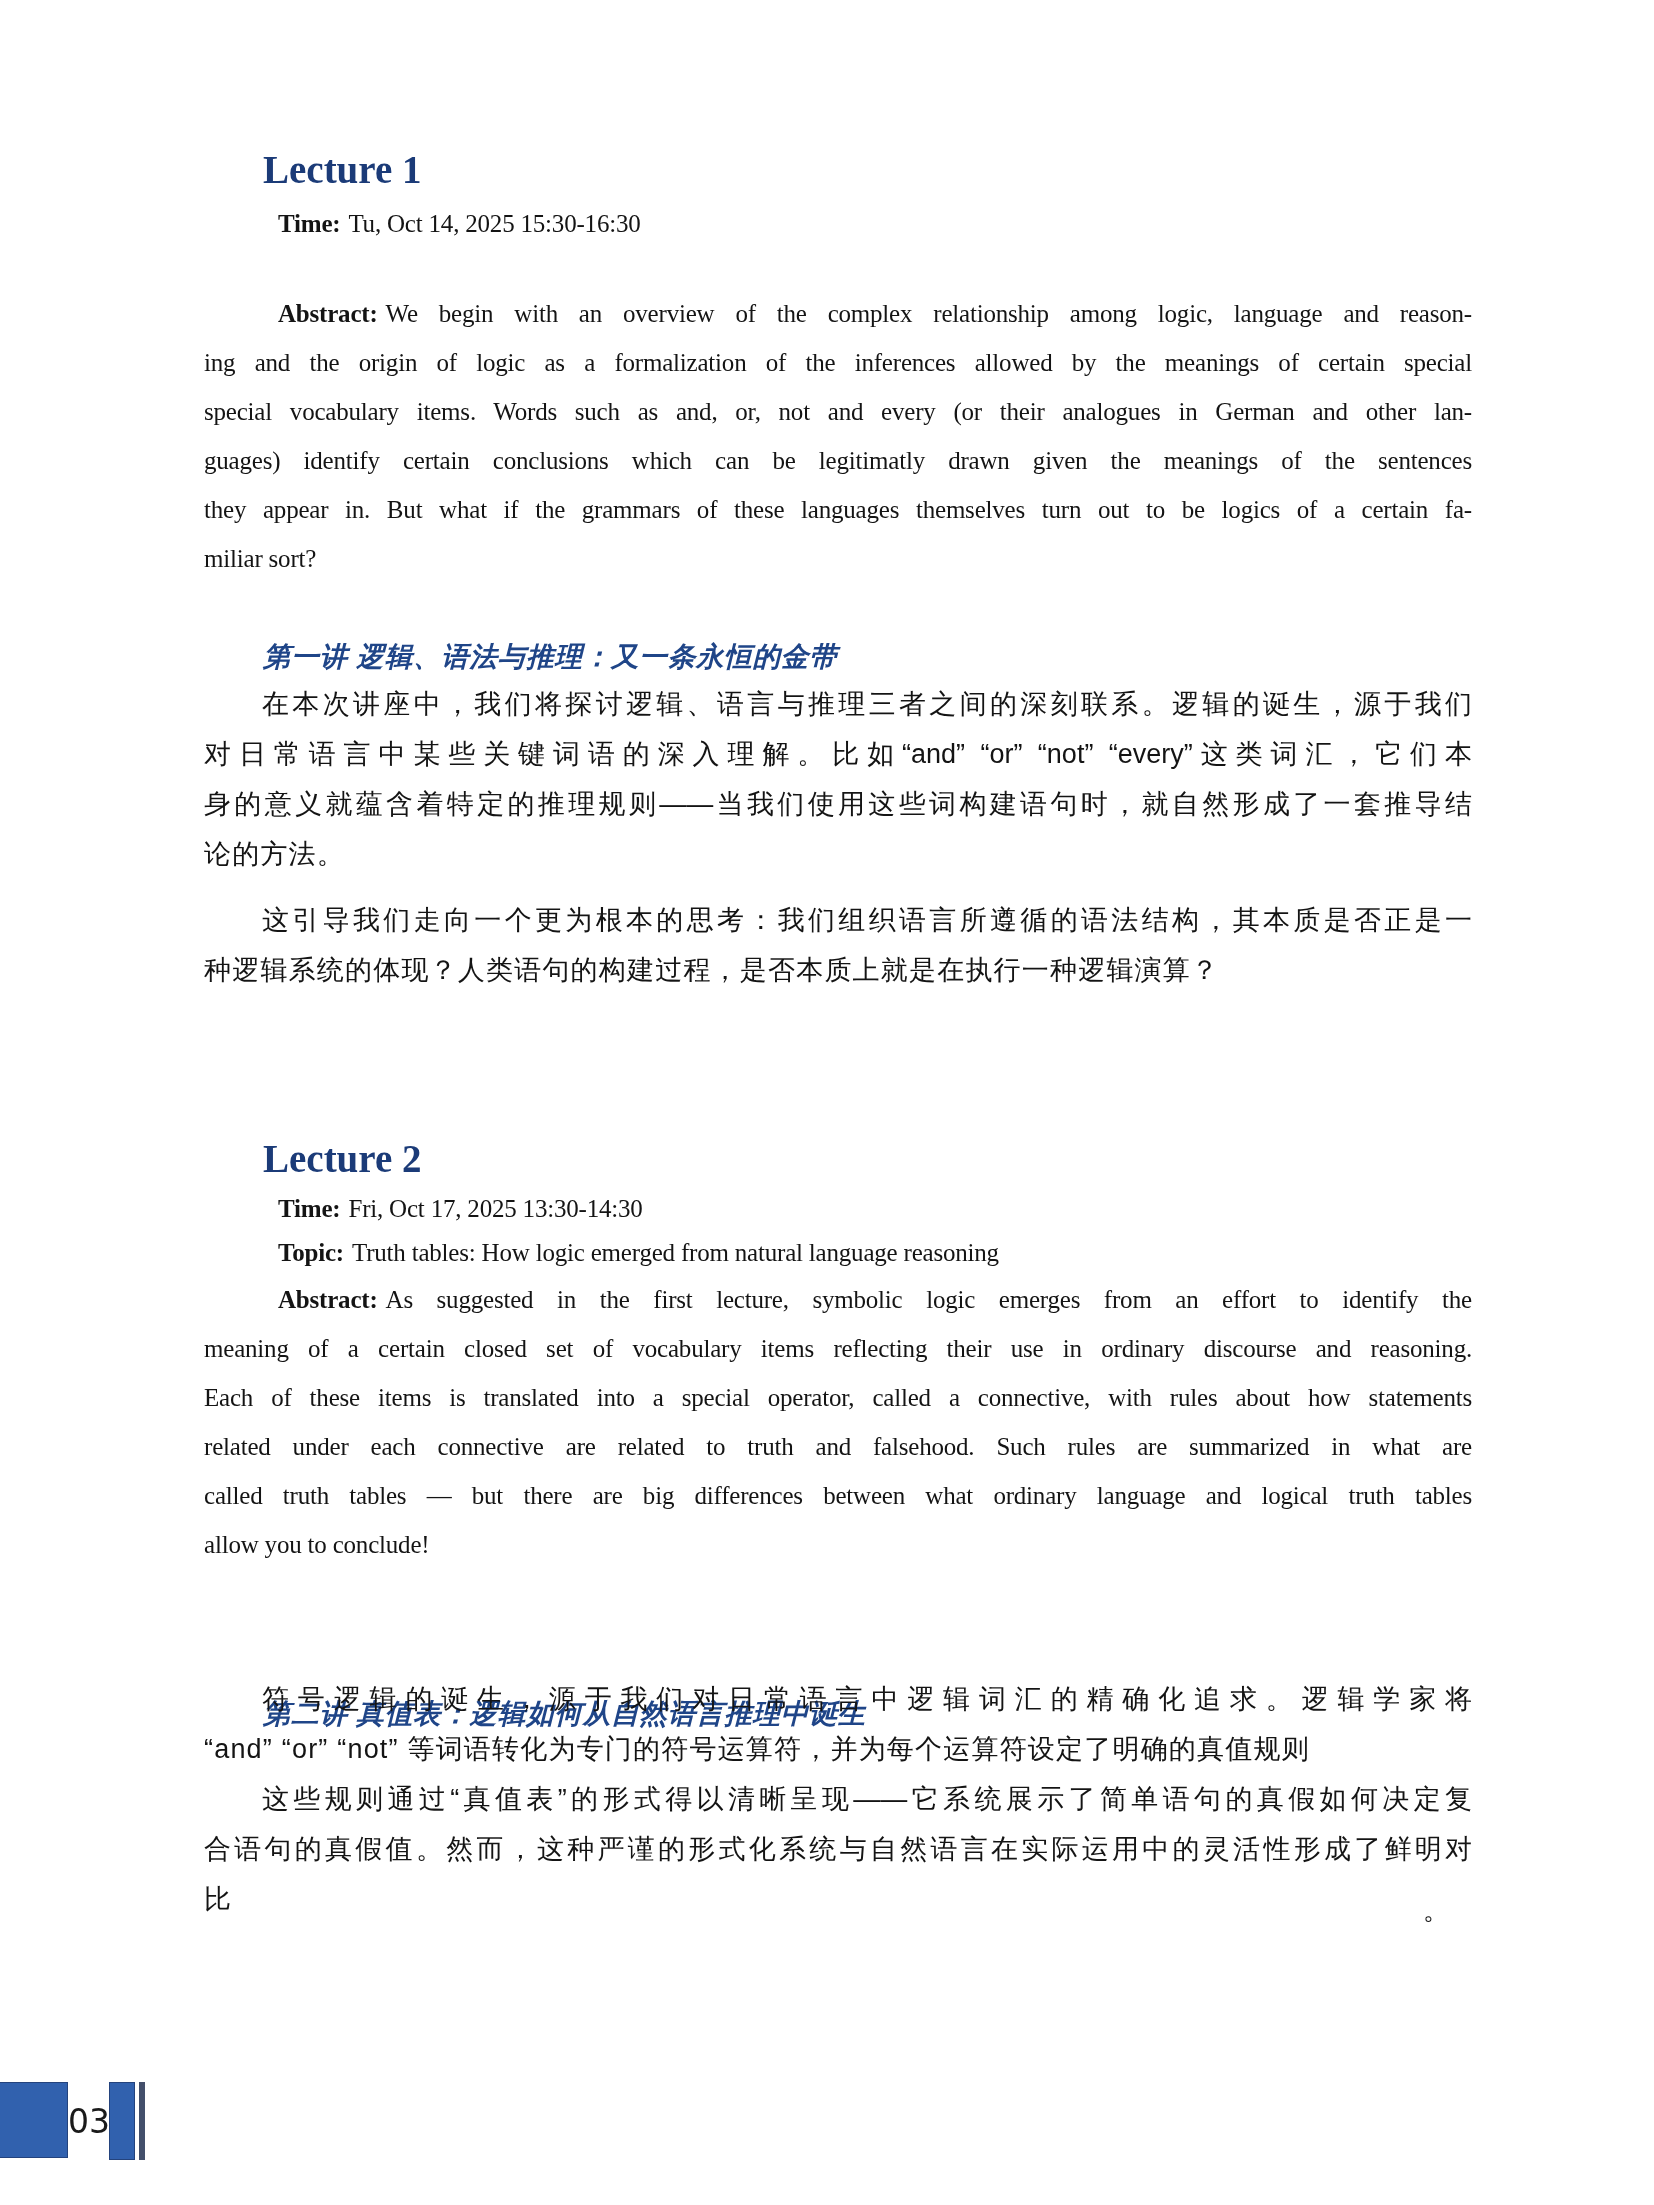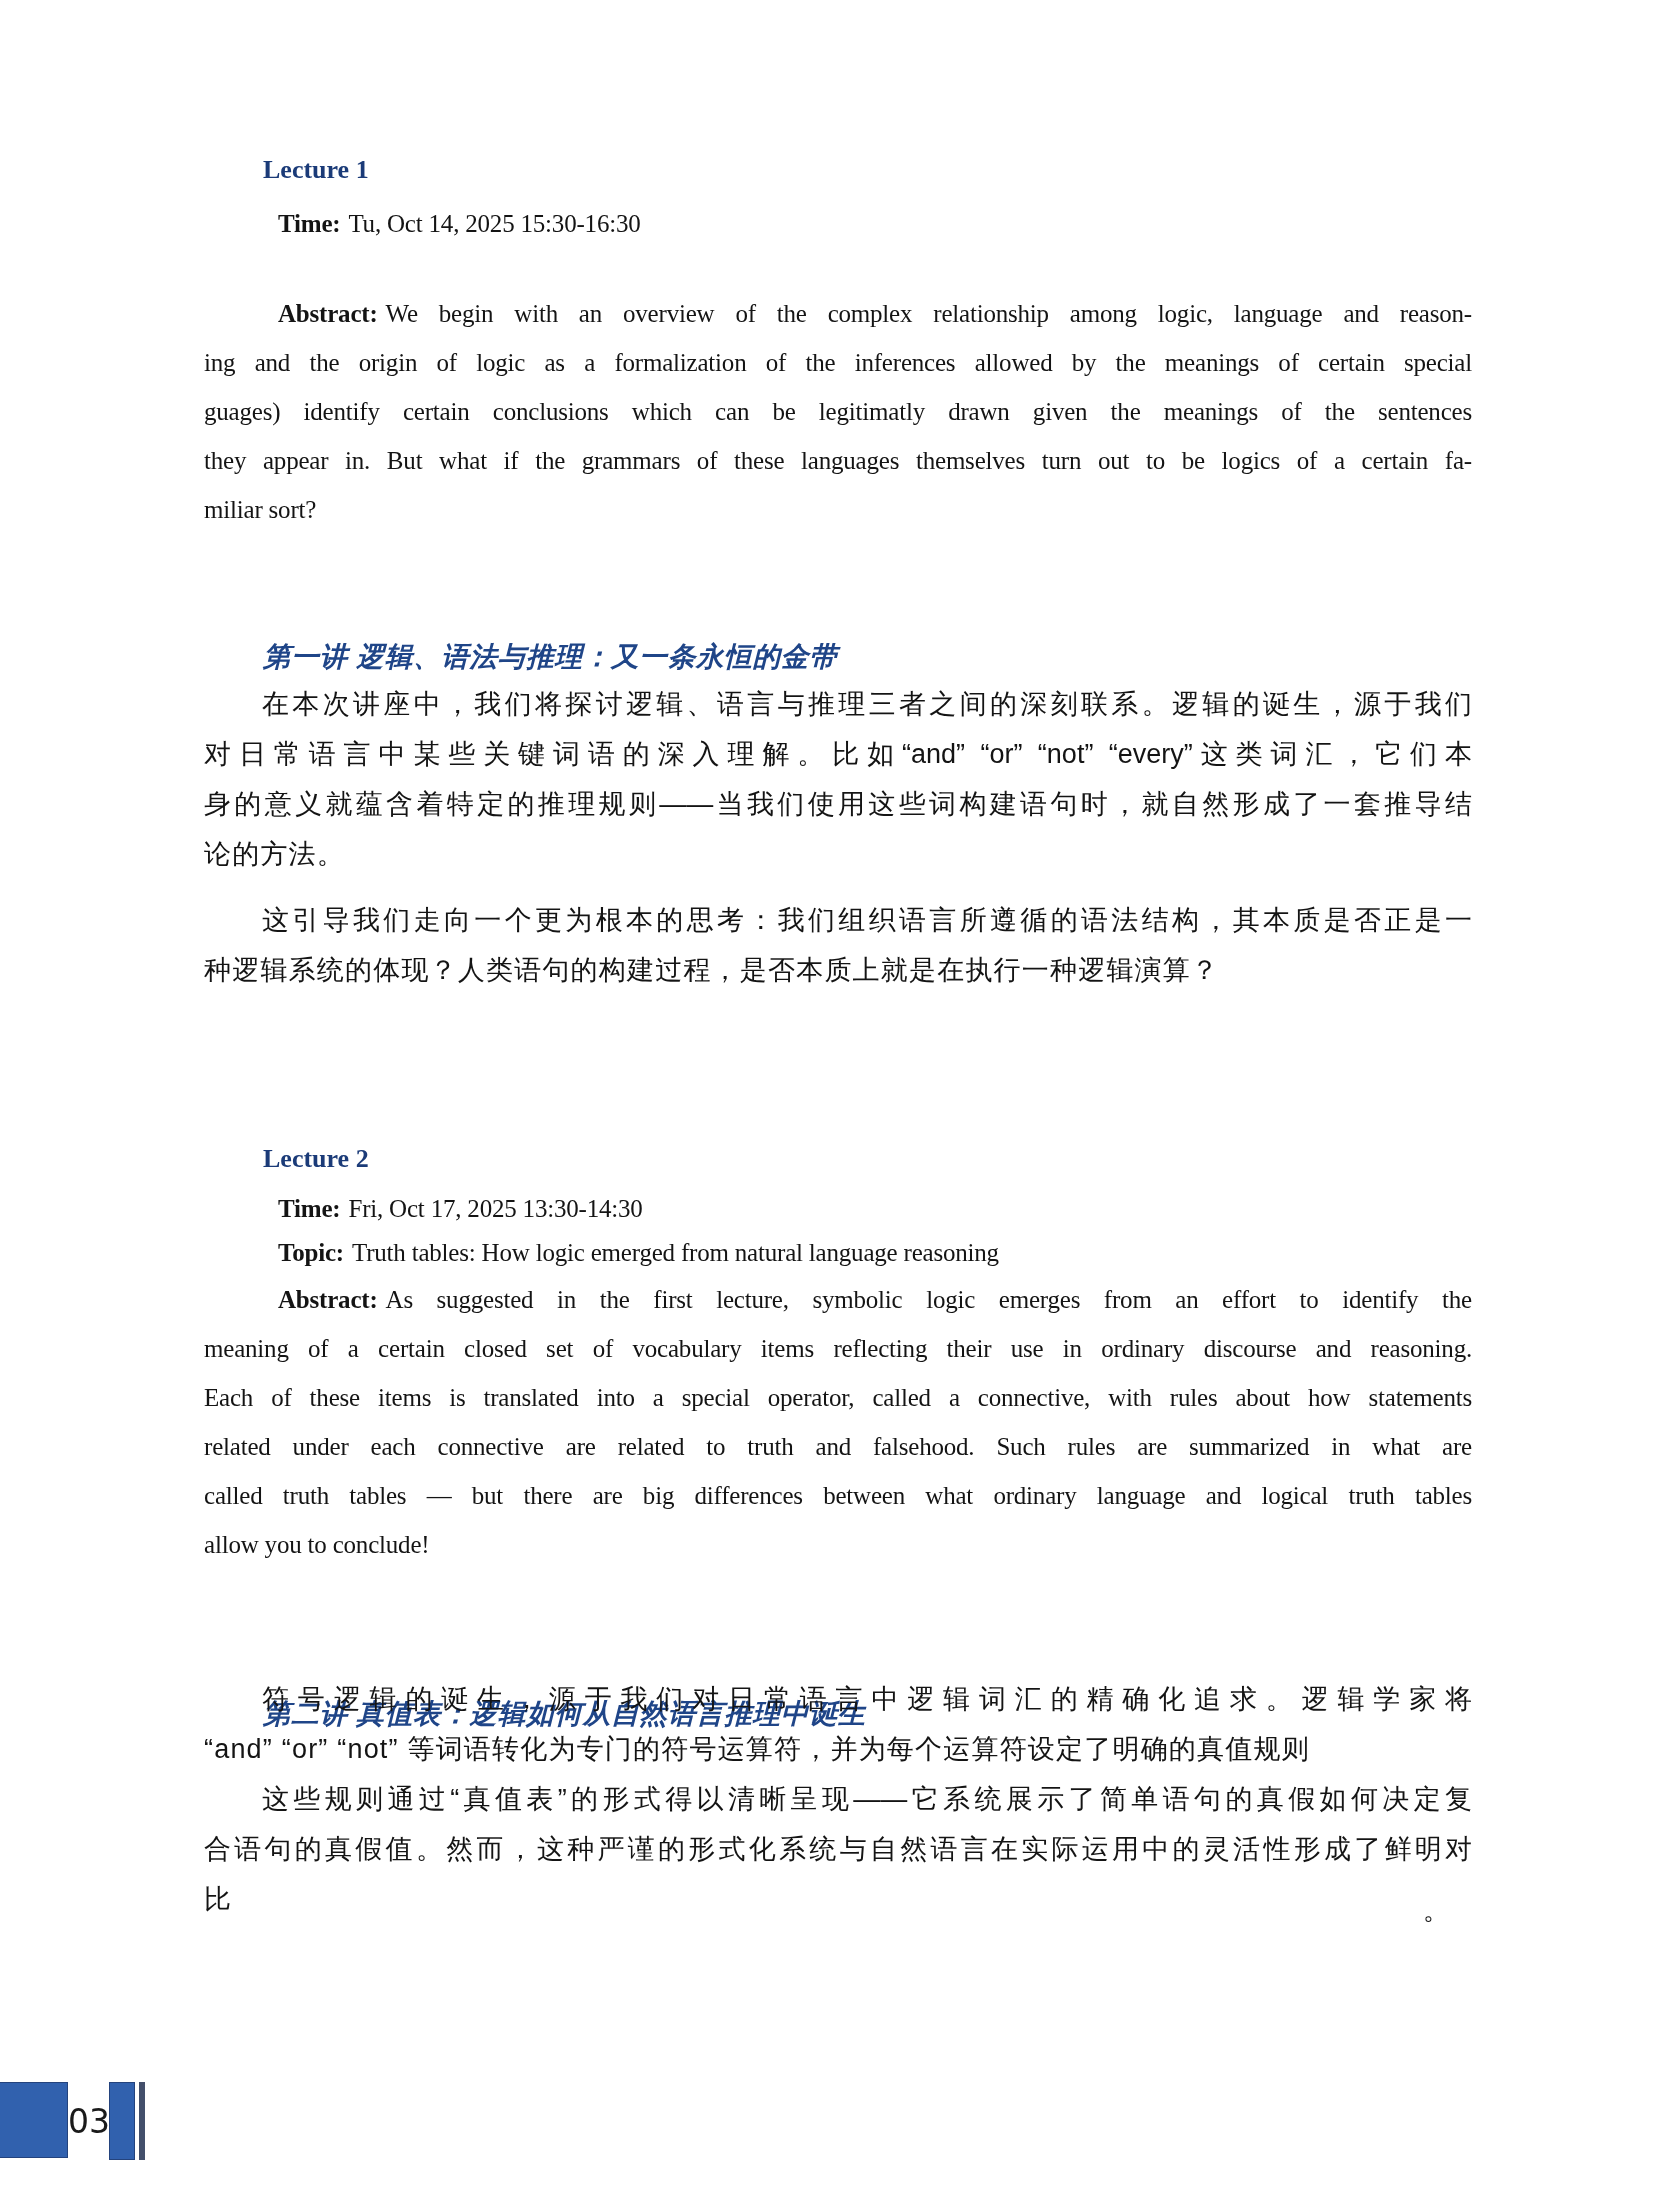--- a/index.html
+++ b/index.html
@@ -14,21 +14,21 @@
   .en .line{line-height:49px;text-align:justify;text-align-last:justify;}
   .en .line.last{text-align-last:left;}
   
   .cn{font-family:"Liberation Sans",sans-serif;font-size:27px;}
   .cn .line{line-height:50px;text-align:justify;text-align-last:justify;}
   .cn .line.last{text-align-last:left;letter-spacing:1.2px;}
   .ind{text-indent:58px;}
   
   .lec-title{
     font-family:"Liberation Serif",serif;font-weight:bold;
-    font-size:26px;line-height:36px;color:#1b3b78;
+    font-size:39px;line-height:36px;color:#1b3b78;
   }
   
   .cn-heading{
     font-family:"Liberation Sans",sans-serif;font-weight:bold;
     font-size:27.5px;line-height:37px;color:#1f4588;letter-spacing:0.8px;font-style:italic;
   }
   
   .meta-line{font-size:25px;line-height:44px;text-indent:58px;}
   .meta-line b, .line b{font-weight:bold;}
   .lbl{padding-right:8px;margin-left:16px;}
@@ -49,20 +49,21 @@
 <div class="abs lec-title" style="left:263px;top:152px;">Lecture 1</div>
 
 <div class="abs content-w en" style="left:204px;top:202px;">
   <div class="meta-line"><b class="lbl">Time:</b><span>Tu, Oct 14, 2025 15:30-16:30</span></div>
 </div>
 
 <div class="abs content-w en" style="left:204px;top:289px;">
   <div class="line ind"><b class="lbl">Abstract:</b><span>We begin with an overview of the complex relationship among logic, language and reason-</span></div>
   <div>
       <div class="line">ing and the origin of logic as a formalization of the inferences allowed by the meanings of certain special</div>
+      <div class="line">special vocabulary items. Words such as and, or, not and every (or their analogues in German and other lan-</div>
       <div class="line">guages) identify certain conclusions which can be legitimatly drawn given the meanings of the sentences</div>
       <div class="line">they appear in. But what if the grammars of these languages themselves turn out to be logics of a certain fa-</div>
       <div class="line last">miliar sort?</div>
     </div>
 </div>
 
 <div class="abs cn-heading" style="left:263px;top:638px;">第一讲 逻辑、语法与推理：又一条永恒的金带</div>
 
 <div class="abs content-w cn" style="left:204px;top:679px;">
     <div class="line ind">在本次讲座中，我们将探讨逻辑、语言与推理三者之间的深刻联系。逻辑的诞生，源于我们</div>

